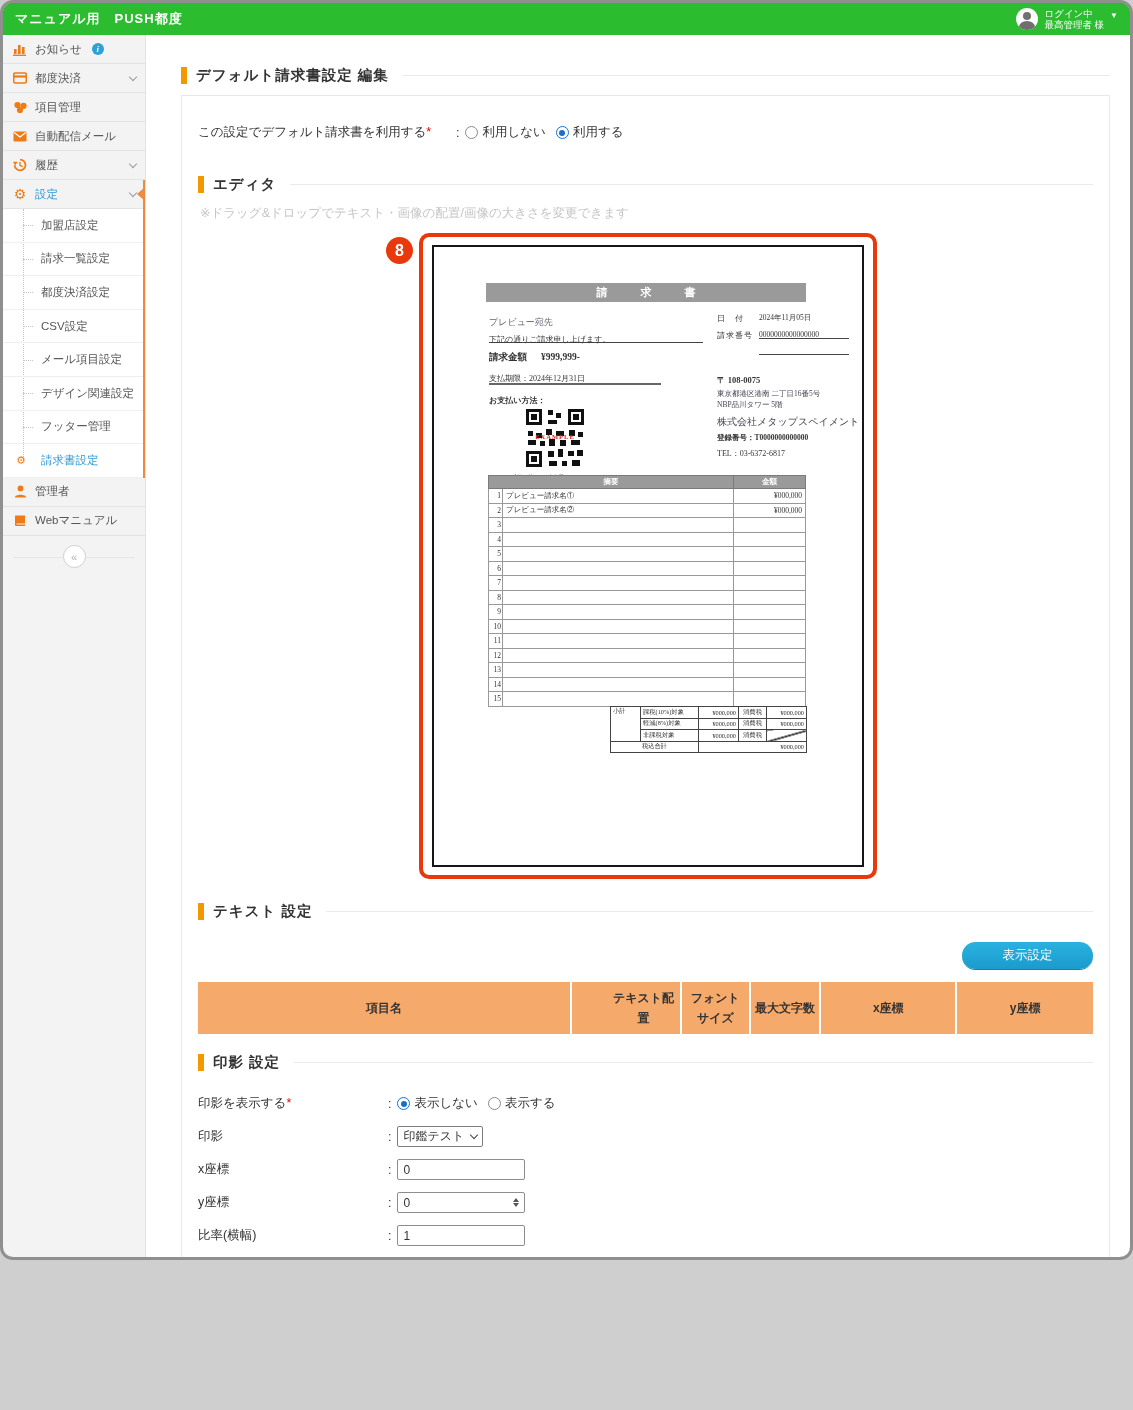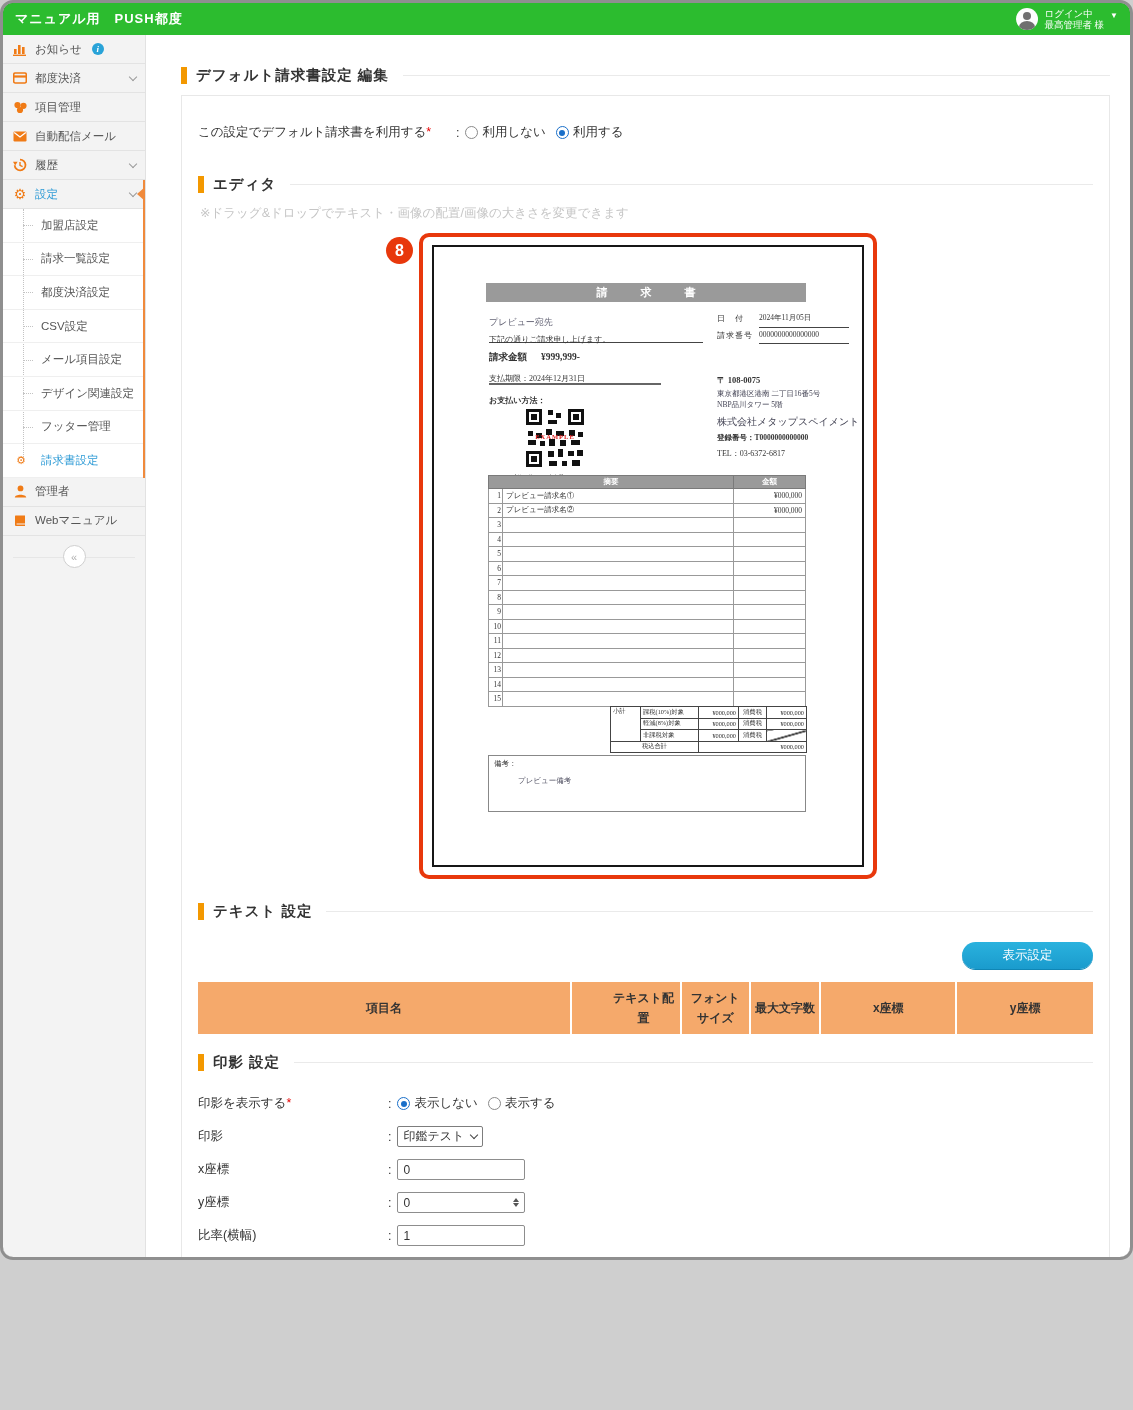--- a/index.html
+++ b/index.html
@@ -73,21 +73,21 @@
   .inv-amount .amt-val { margin-left:14px; }
   .inv-due { top:126px; left:55px; font-size:8px; }
   .inv-pay { top:148px; left:55px; font-size:8px; font-weight:bold; }
   .qr-box { top:160px; left:90px; width:62px; height:62px; }
   .qr-sample { top:186px; left:90px; width:62px; text-align:center; color:#e02020; font-size:6.5px; font-weight:bold; letter-spacing:1px; }
   .qr-caption { top:226px; left:40px; width:162px; text-align:center; font-size:6px; color:#555; }
   .inv-rrow { font-size:8px; display:flex; }
   .r-date { top:66px; left:283px; width:132px; }
   .r-num  { top:83px; left:283px; width:132px; }
   .inv-rrow .rlab { width:42px; letter-spacing:1px; }
-  .inv-rrow .rval { flex:1; border-bottom:1px solid #444; padding-bottom:4px; font-size:7.5px; }
+  .inv-rrow .rval { flex:1; border-bottom:1px solid #444; padding-bottom:15px; font-size:7.5px; }
   .inv-postal { top:128px; left:283px; font-size:8.5px; font-weight:bold; }
   .inv-addr { top:142px; left:283px; font-size:7.5px; color:#445; line-height:1.4; }
   .inv-company { top:168px; left:283px; font-size:10px; color:#445; }
   .inv-reg { top:186px; left:283px; font-size:7.5px; font-weight:bold; }
   .inv-tel { top:201px; left:283px; font-size:8px; }
   .items-tbl { top:228px; left:54px; right:56px; }
   .items-tbl table { width:100%; border-collapse:collapse; table-layout:fixed; }
   .items-tbl th { background:#9a9a9a; color:#fff; font-size:7.5px; height:13px; border:1px solid #7a7a7a; font-weight:bold; }
   .items-tbl td { height:14.5px; border:1px solid #999; font-size:7.5px; padding:0 3px; overflow:hidden; white-space:nowrap; }
   .items-tbl td.no { text-align:right; padding:0 1px; }
@@ -482,24 +482,20 @@
                     <td class="diag"></td>
                   </tr>
                   <tr>
                     <td colspan="2" class="tc">税込合計</td>
                     <td colspan="3" class="tr">¥000,000</td>
                   </tr>
                 </tbody>
                   </table>
               </div>
 
-              <div class="abs notes-box">
-                <div>備考：</div>
-                <div class="notes-val">プレビュー備考</div>
-              </div>
             </div>
           </div>
         </div>
 
         <div class="sec-head text-sec">
           <span class="sec-bar"></span>
           <span class="sec-title">テキスト 設定</span>
           <span class="sec-line"></span>
         </div>
 

